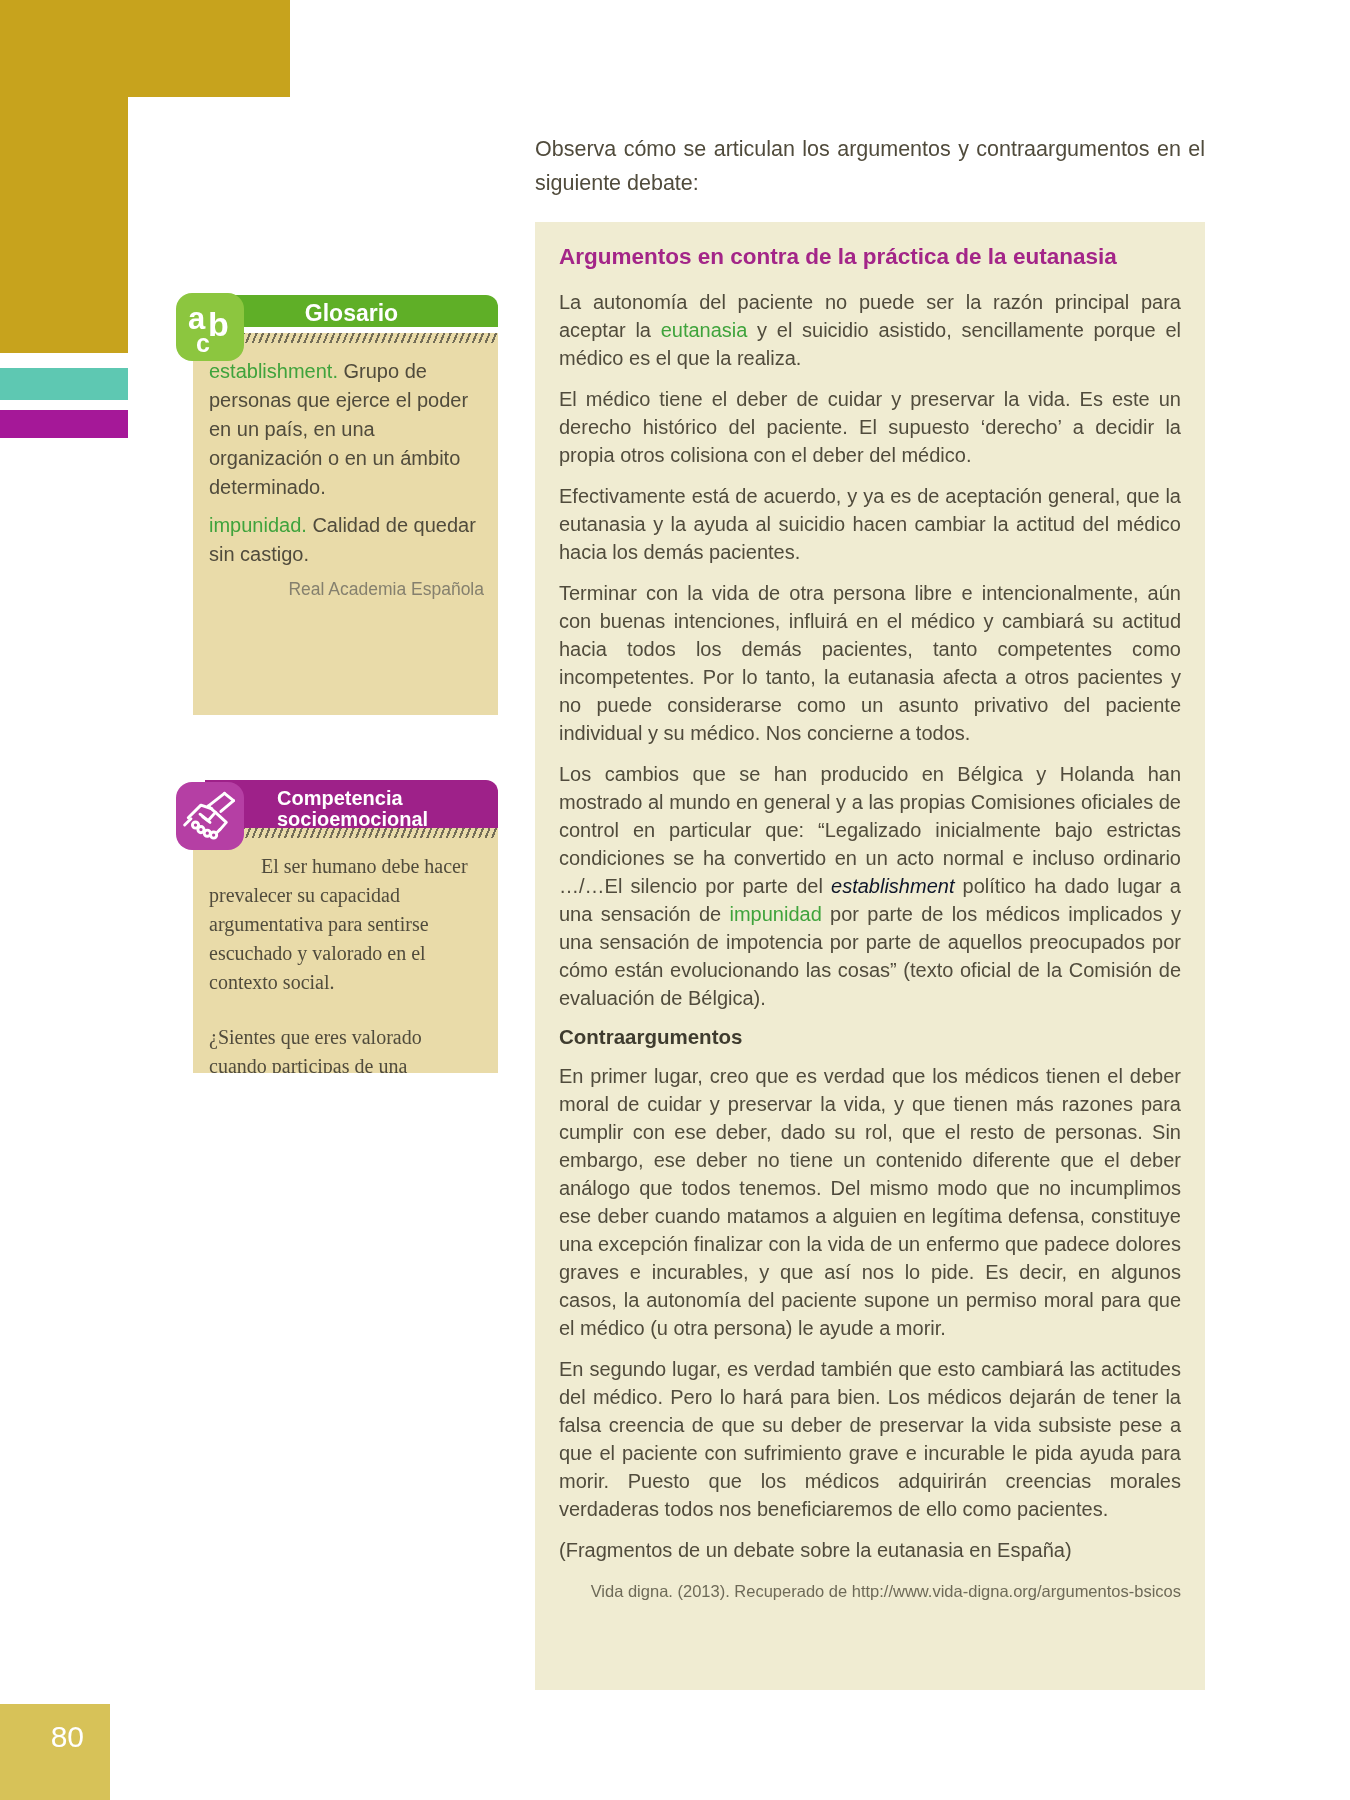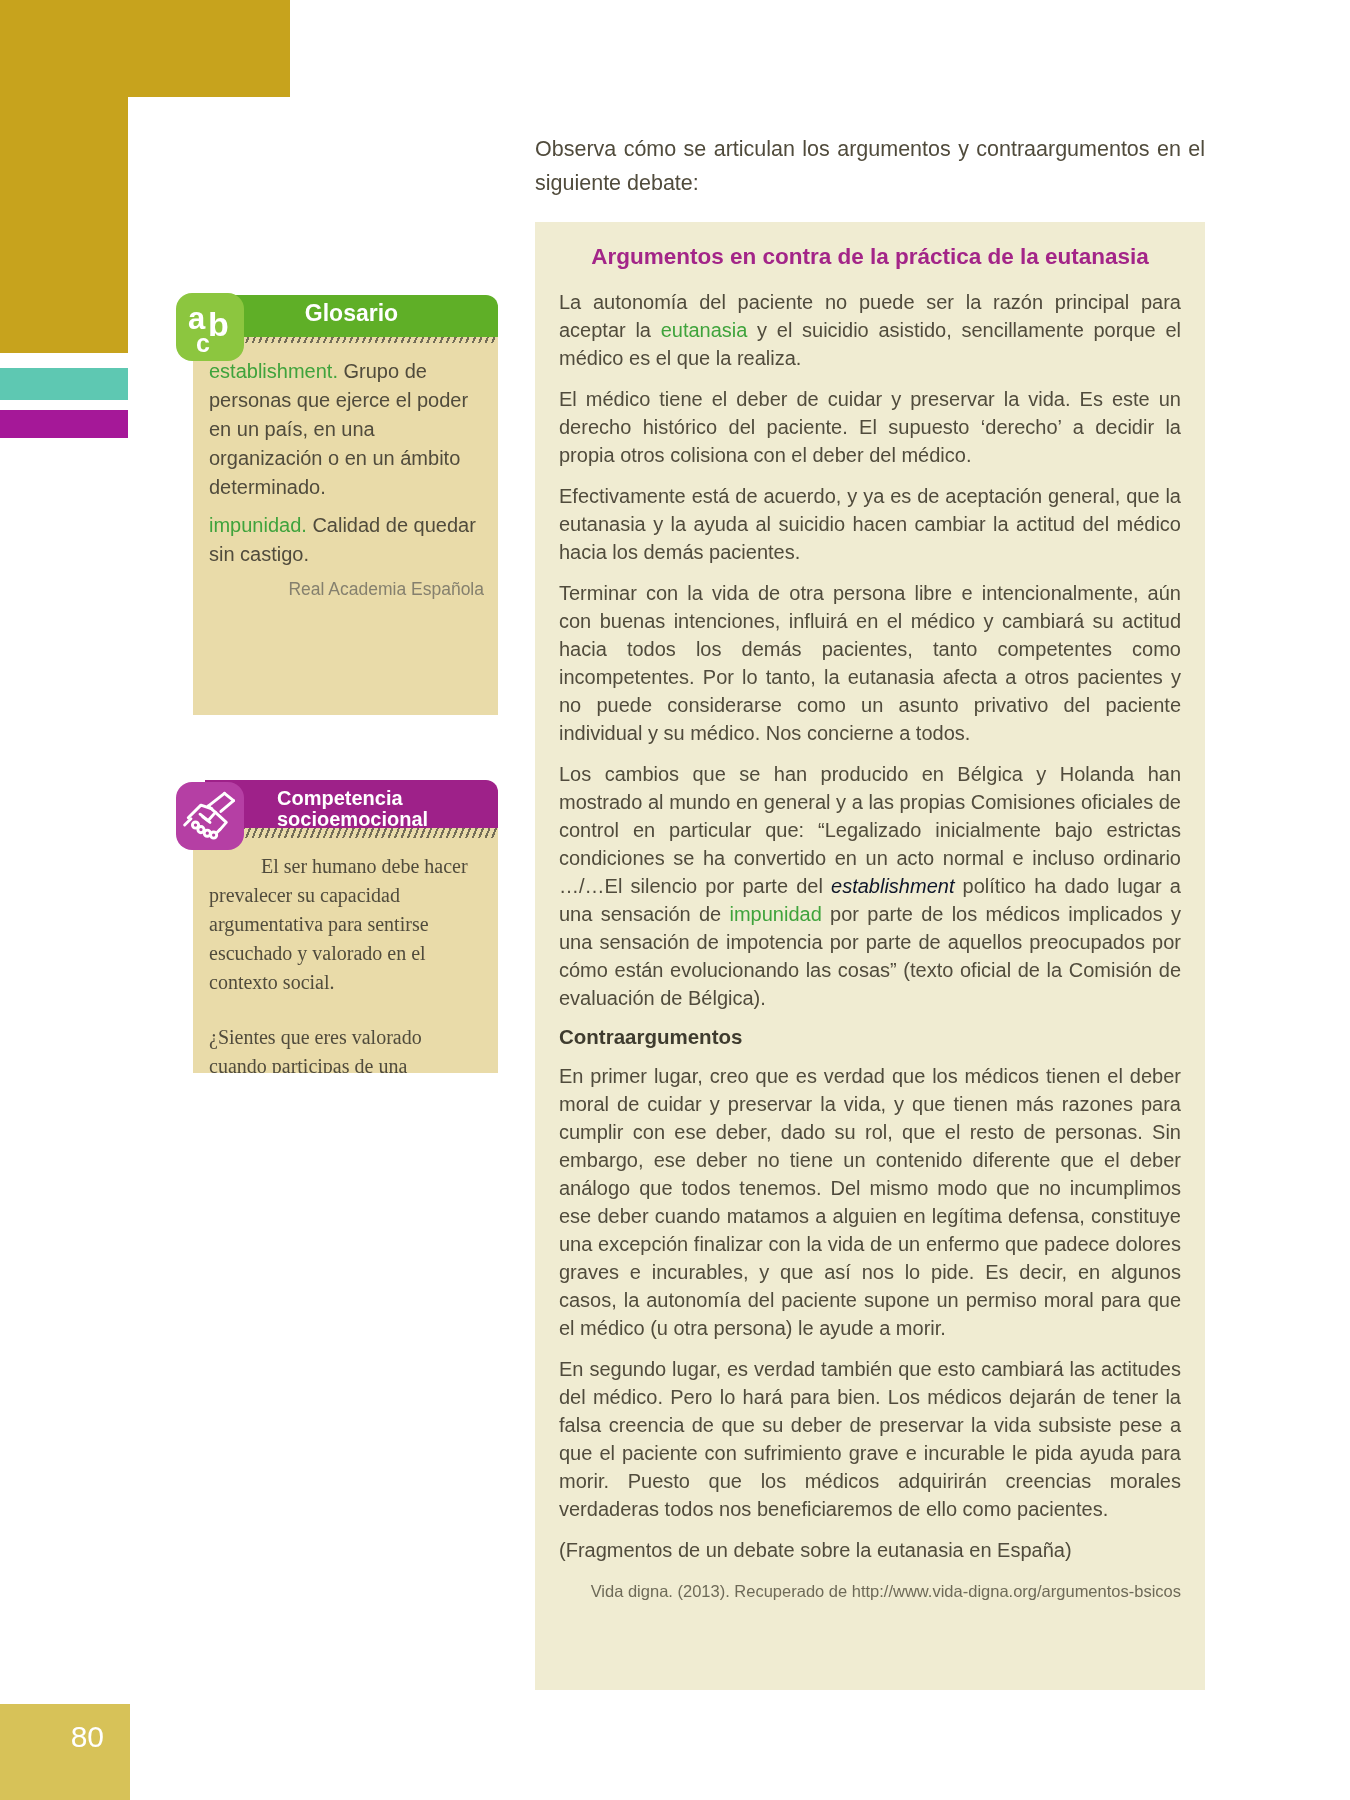--- a/index.html
+++ b/index.html
@@ -5,56 +5,56 @@
   html,body{margin:0;padding:0;background:#ffffff;}
   .page{
     position:relative;width:1350px;height:1800px;background:#ffffff;overflow:hidden;
     font-family:"Liberation Sans","DejaVu Sans",sans-serif;
   }
   
   .gold-top{position:absolute;left:0;top:0;width:290px;height:97px;background:#C7A31D;}
   .gold-col{position:absolute;left:0;top:0;width:128px;height:353px;background:#C7A31D;}
   .teal-bar{position:absolute;left:0;top:368px;width:128px;height:32px;background:#5EC8B2;}
   .magenta-bar{position:absolute;left:0;top:410px;width:128px;height:28px;background:#A51898;}
-  .footer-gold{position:absolute;left:0;top:1704px;width:130px;height:96px;background:#D7C258;
+  .footer-gold{position:absolute;left:0;top:1704px;width:110px;height:96px;background:#D7C258;
     color:#ffffff;font-size:30px;text-align:right;padding:16px 26px 0 0;box-sizing:border-box;}
   
   .intro{position:absolute;left:535px;top:110px;width:670px;font-size:21.5px;line-height:34px;
     color:#504B3C;text-align:justify;}
   
   .side-icon{position:absolute;width:68px;height:68px;border-radius:16px;z-index:3;}
   .side-bar{position:absolute;left:205px;width:293px;z-index:2;border-radius:0 12px 0 0;color:#fff;box-sizing:border-box;}
   .side-box{position:absolute;left:193px;width:305px;background:#E9DBA9;z-index:1;box-sizing:border-box;overflow:hidden;}
   .hatch{height:10px;background:repeating-linear-gradient(112deg,rgba(94,89,72,0) 0 4px,rgba(94,89,72,.85) 4px 6px);}
   
   .abc{left:176px;top:293px;background:#8CC63F;position:absolute;}
   .abc span{position:absolute;color:#fff;font-weight:bold;line-height:1;}
   .abc .a{left:12px;top:10px;font-size:31px;}
   .abc .b{left:32px;top:14px;font-size:34px;}
   .abc .c{left:20px;top:38px;font-size:25px;}
-  .glossary-bar{top:295px;height:42px;background:#5FAF27;font-size:23px;font-weight:bold;
+  .glossary-bar{top:295px;height:32px;background:#5FAF27;font-size:23px;font-weight:bold;
     text-align:center;padding-top:5px;}
   .glossary-box{top:333px;height:382px;}
   .side-content{padding:14px 14px 0 16px;font-size:20px;line-height:29px;color:#504B3C;}
   .g-entry{margin:0 0 9px 0;}
   .indent-first{text-indent:52px;}
   .term{color:#3FA33C;}
   .g-source{margin-top:4px;text-align:right;font-size:17.5px;line-height:22px;color:#85806E;}
   
   .hands{left:176px;top:782px;background:#B53FA4;position:absolute;}
   .hands svg{display:block;margin:5px auto 0 auto;}
   .comp-bar{top:780px;height:48px;background:#9E2189;font-size:20px;line-height:21px;font-weight:bold;
     padding:8px 0 0 72px;}
   .comp-box{top:828px;height:245px;font-family:Liberation Serif, serif;}
   .comp-p1{margin:0;}
   .comp-p2{margin:26px 0 0 0;}
   
   .debate{position:absolute;left:535px;top:222px;width:670px;height:1468px;background:#F0ECD2;
     box-sizing:border-box;padding:18px 24px 0 24px;overflow:hidden;}
-  .debate-title{color:#A32588;font-weight:bold;font-size:22.5px;text-align:center;margin:4px 0 18px 0;}
+  .debate-title{color:#A32588;font-weight:bold;font-size:22.5px;margin:4px 0 18px 0;}
   .d-para{font-size:20px;line-height:28px;color:#504B3C;text-align:justify;margin:0 0 13px 0;}
   .d-para .green{color:#3FA33C;}
   .d-para .green-italic{color:#0f172a;font-style:italic;}
   .counter-title{font-size:20.5px;font-weight:bold;color:#3E3B2E;margin:2px 0 13px 0;}
   .fragments{font-size:20px;line-height:28px;color:#504B3C;margin:0 0 18px 0;}
   .citation{font-size:16.5px;color:#6E6A58;text-align:right;margin:0;}
 </style>
 </head>
 <body>
 

